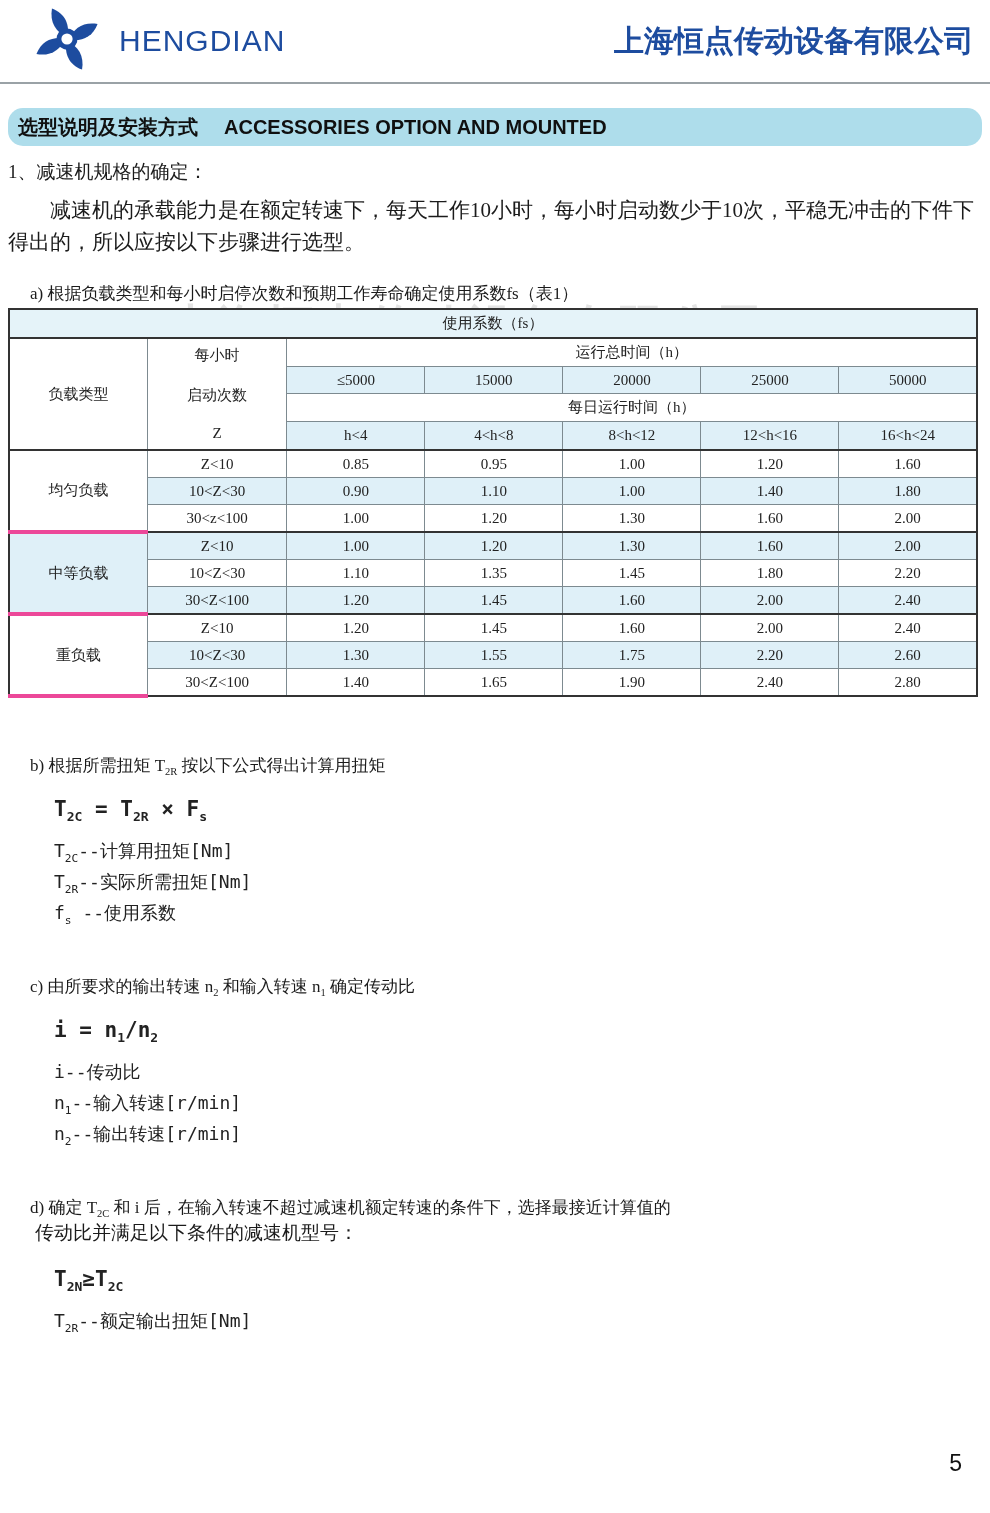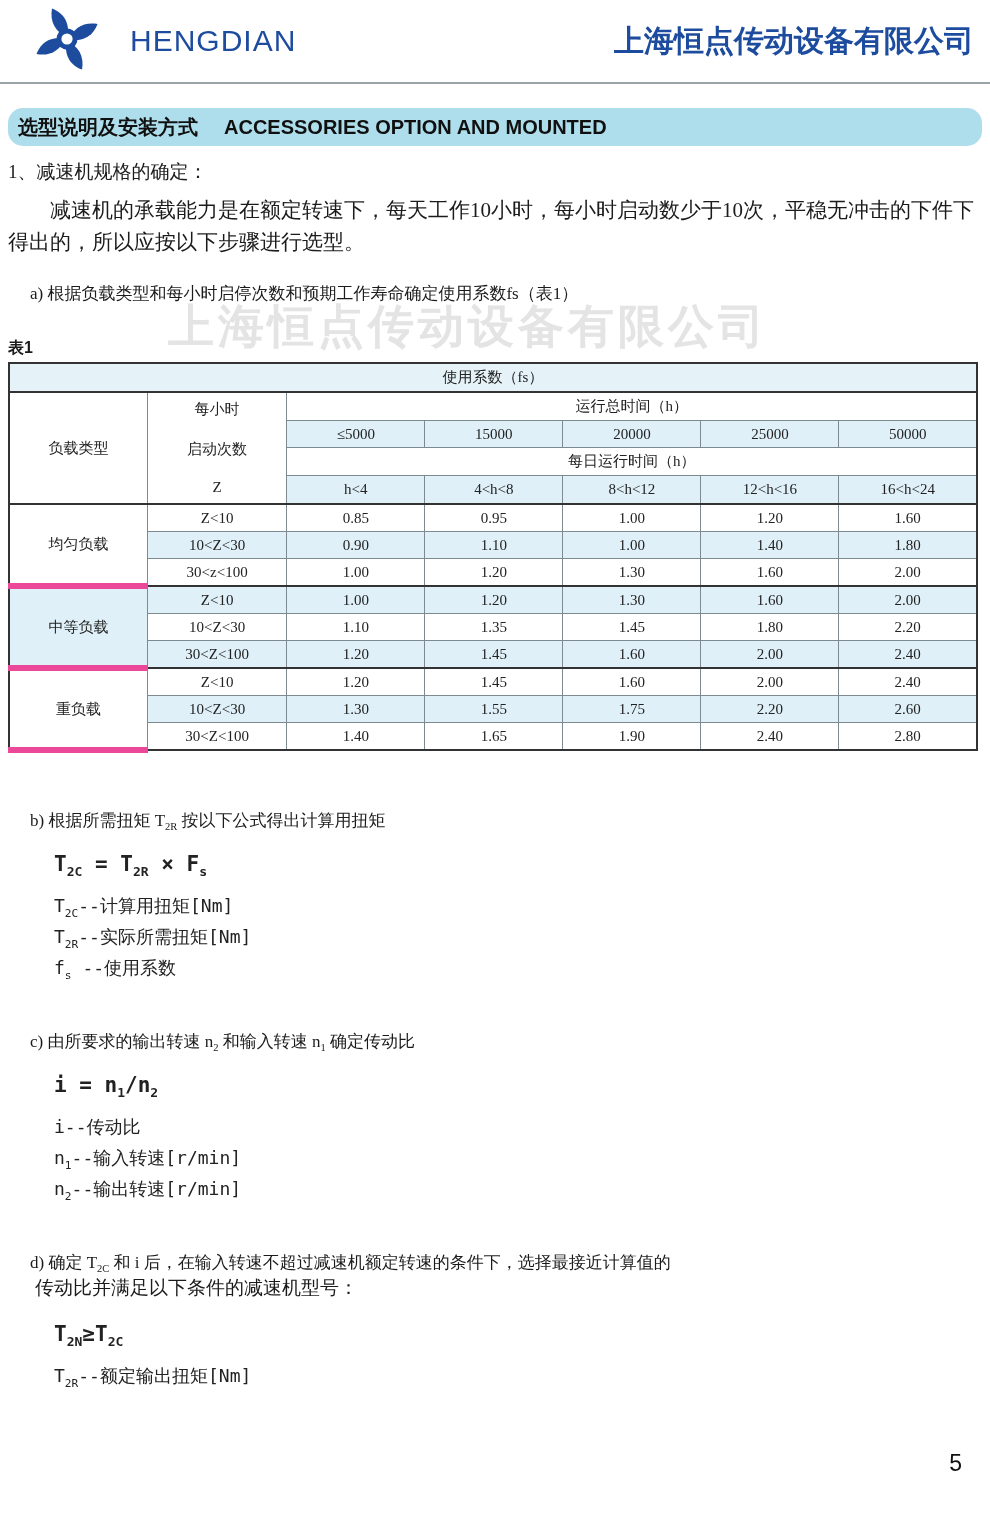--- a/index.html
+++ b/index.html
@@ -8,21 +8,21 @@
     background:#ffffff; overflow:hidden;
     font-family:"Liberation Serif","DejaVu Serif",serif; color:#1b1b1b;
   }
 
   
   .top-header {
     display:flex; justify-content:space-between; align-items:center;
     height:82px; padding:0 16px 0 34px;
     border-bottom:2px solid #9aa2a6;
   }
-  .brand { display:flex; align-items:center; gap:30px; }
+  .brand { display:flex; align-items:center; gap:19px; }
   .brand-name {
     font-family:"Liberation Sans","DejaVu Sans",sans-serif;
     font-size:30px; color:#1d4c9f; letter-spacing:1px;
   }
   .company-name {
     font-size:30px; font-weight:bold; color:#1d4c9f;
     font-family:"Liberation Serif","DejaVu Serif",serif;
   }
 
   
@@ -82,21 +82,21 @@
   .tbl td {
     border:1px solid #7d8a90; text-align:center; vertical-align:middle;
     height:26px; padding:0; color:#222; background:transparent;
   }
   .tbl tr.r-blue  { background:#dff0f8; }
   .tbl tr.r-white { background:#ffffff; }
   .tbl .tbl-title  { height:27px; border-bottom:2px solid #333; background:#e5f3f9; }
   .tbl tr.r-headend td { border-bottom:2px solid #333; }
   .tbl tr.r-groupend td { border-bottom:2px solid #333; }
   .tbl .load-cell, .tbl .starts-cell { border-bottom:2px solid #333; }
-  .tbl .group-cell { border-bottom:6px solid #ec4899; }
+  .tbl .group-cell { border-bottom:4px solid #ec4899; }
   .tbl .starts-cell .starts-inner {
     display:flex; flex-direction:column; justify-content:space-between;
     height:96px; padding:7px 0;
   }
 
   
   .page-number {
     position:absolute; right:28px; top:1450px; z-index:1;
     font-family:"Liberation Sans","DejaVu Sans",sans-serif;
     font-size:23px; color:#111;
@@ -133,21 +133,20 @@
 
   <div class="watermark">上海恒点传动设备有限公司</div>
 
   <div class="content">
 
     <p class="item-title">1、减速机规格的确定：</p>
     <p class="item-body">减速机的承载能力是在额定转速下，每天工作10小时，每小时启动数少于10次，平稳无冲击的下件下得出的，所以应按以下步骤进行选型。</p>
 
     <p class="step step-a">a) 根据负载类型和每小时启停次数和预期工作寿命确定使用系数fs（表1）</p>
 
-    <div class="table-label">表1</div>
     <table class="tbl">
       <colgroup>
           <col class="c-load">
           <col class="c-z">
           <col class="c-d">
           <col class="c-d">
           <col class="c-d">
           <col class="c-d">
           <col class="c-d">
         </colgroup>

